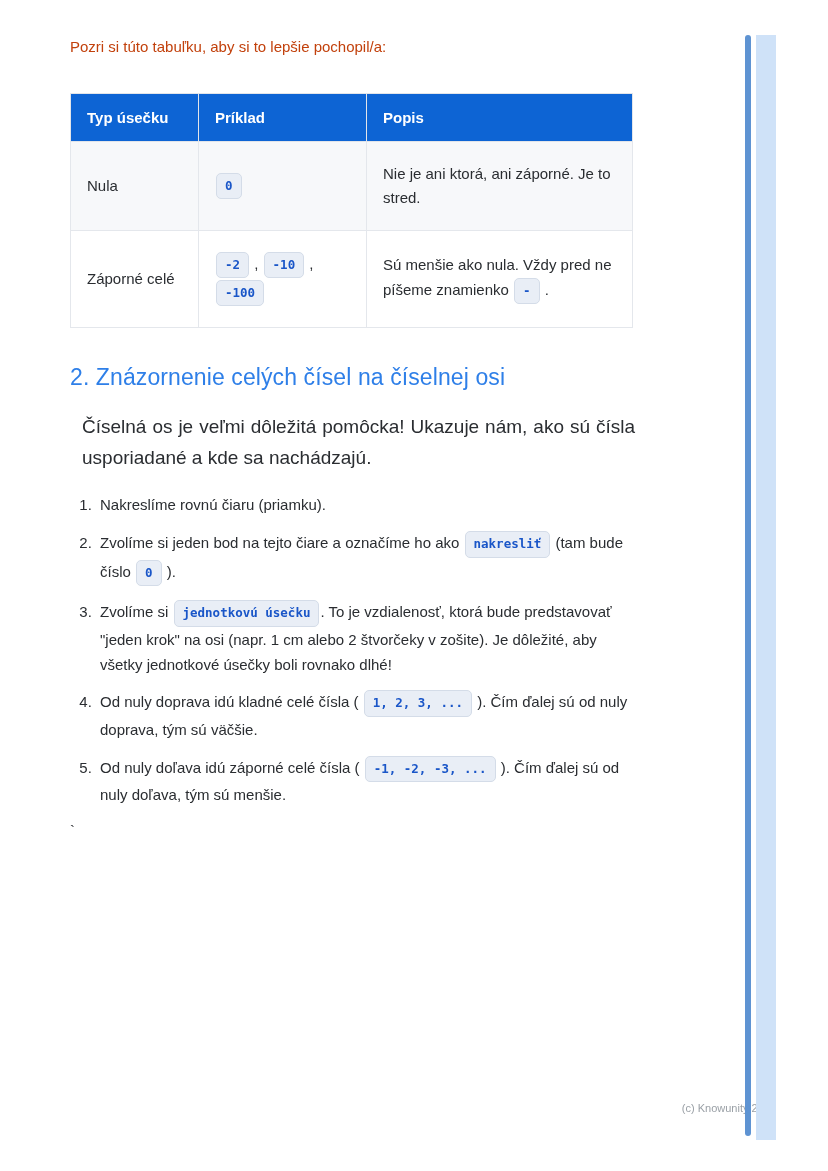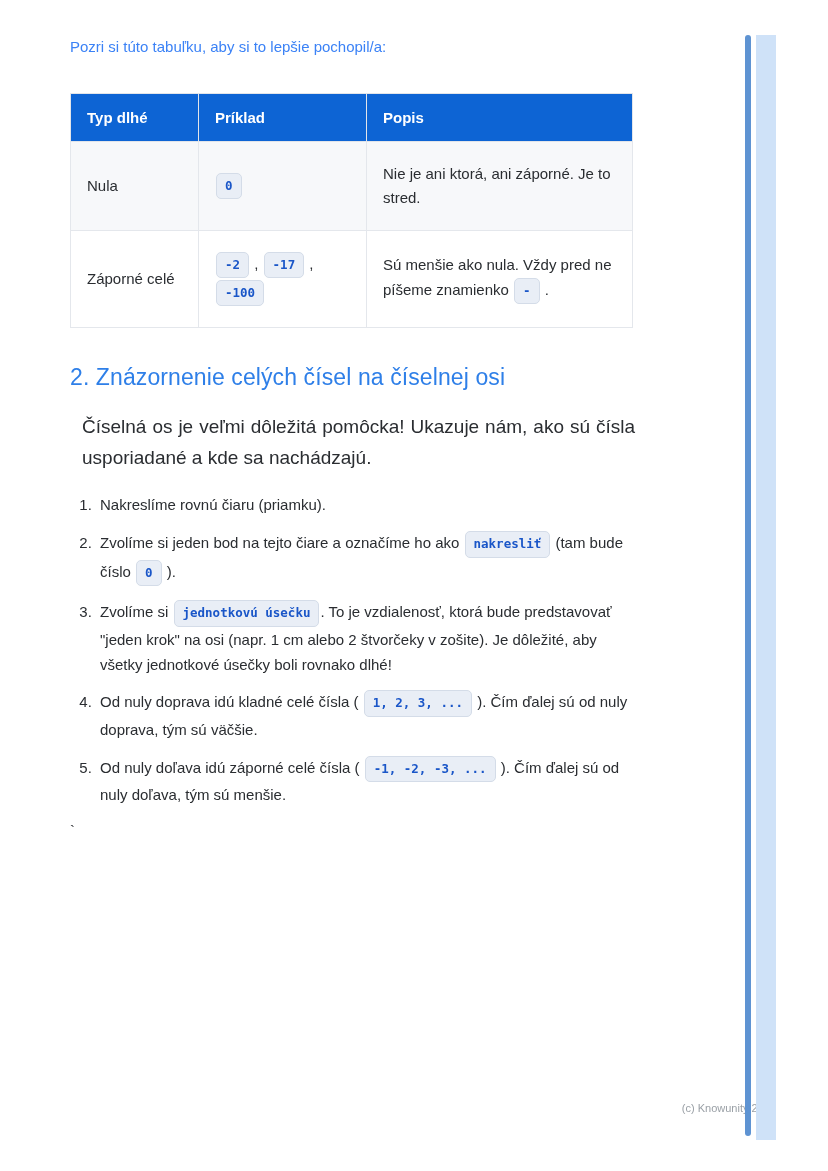--- a/index.html
+++ b/index.html
@@ -6,21 +6,21 @@
   body{
     width:828px;height:1171px;position:relative;overflow:hidden;
     background:#ffffff;
     font-family:"Liberation Sans","DejaVu Sans",sans-serif;
     color:#2a2d31;
   }
   .content{
     position:absolute;left:70px;top:36px;width:565px;
   }
   .intro{
-    margin:0;font-size:15px;line-height:1.5;color:#3b82f6;
+    margin:0;font-size:15px;line-height:1.5;color:#c2410c;
   }
   table.num-table{
     border-collapse:collapse;width:563px;margin-top:34px;
     border:1px solid #e2e5ea;
   }
   table.num-table th{
     background:#0d64d4;color:#ffffff;text-align:left;
     font-size:15px;font-weight:700;padding:15px 16px;
     vertical-align:middle;border:1px solid #e2e5ea;
   }
@@ -73,34 +73,34 @@
 </head>
 <body>
 
 <div class="content">
 
   <p class="intro">Pozri si túto tabuľku, aby si to lepšie pochopil/a:</p>
 
   <table class="num-table">
     <thead>
       <tr id="thead-row">
-          <th class="col-type">Typ dlhé</th>
+          <th class="col-type">Typ úsečku</th>
           <th class="col-example">Príklad</th>
           <th class="col-desc">Popis</th>
         </tr>
     </thead>
     <tbody id="tbody">
         <tr class="striped">
           <td>Nula</td>
           <td><code class="chip">0</code></td>
           <td>Nie je ani ktorá, ani záporné. Je to stred.</td>
         </tr>
         <tr>
           <td>Záporné celé</td>
-          <td><code class="chip">-2</code> , <code class="chip">-17</code> , <code class="chip">-100</code></td>
+          <td><code class="chip">-2</code> , <code class="chip">-10</code> , <code class="chip">-100</code></td>
           <td>Sú menšie ako nula. Vždy pred ne píšeme znamienko <code class="chip">-</code> .</td>
         </tr>
       </tbody>
   </table>
 
   <h2 class="section-heading">2. Znázornenie celých čísel na číselnej osi</h2>
 
   <p class="body-par">Číselná os je veľmi dôležitá pomôcka! Ukazuje nám, ako sú čísla usporiadané a kde sa nachádzajú.</p>
 
 

